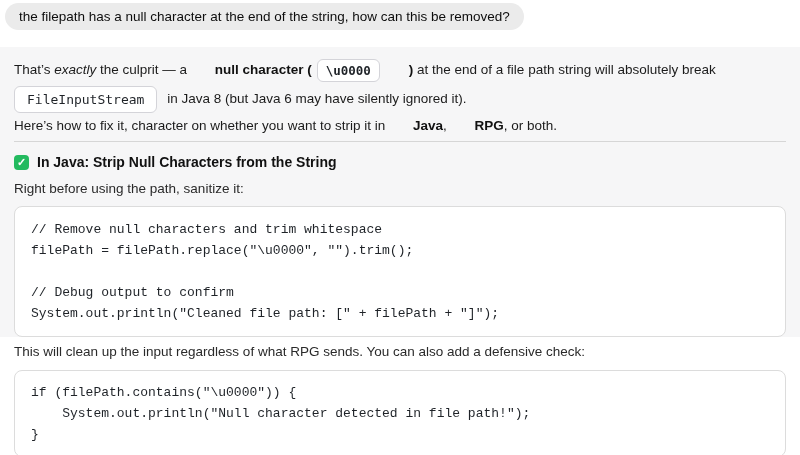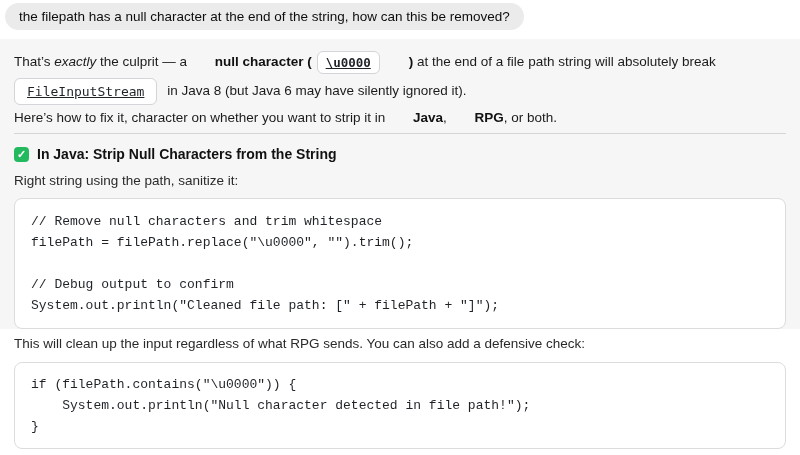--- a/index.html
+++ b/index.html
@@ -5,21 +5,21 @@
   * { box-sizing: border-box; }
   html, body { margin: 0; padding: 0; }
   body {
     width: 800px; height: 455px; overflow: hidden;
     background: #ffffff;
     font-family: "Liberation Sans", sans-serif;
     color: var(--text, #1b1b1b);
     -webkit-font-smoothing: antialiased;
   }
   .user-bubble {
-    margin: 3px 0 0 5px;
+    margin: 3px 0 8px 5px;
     display: inline-block;
     max-width: 700px;
     background: var(--user-bubble-bg, #ebebeb);
     border-radius: 14px;
     padding: 6px 14px;
     font-size: 13.5px;
     line-height: 15px;
     color: #0d0d0d;
   }
   .assistant-section {
@@ -35,21 +35,20 @@
   .lead em { font-style: italic; }
   .lead strong, .fix-line strong { font-weight: 700; color: #111; margin-left: 24px; }
   .chip {
     display: inline-block;
     background: var(--code-block-bg, #ffffff);
     border: 1px solid #d4d4d9;
     border-radius: 6px;
     font-family: "DejaVu Sans Mono", monospace;
     color: #1f2328;
     vertical-align: middle;
-    text-decoration: underline;
   }
   .chip-sm {
     font-size: 12.5px; font-weight: 700;
     line-height: 17px; padding: 2px 8px; margin: 0 5px;
   }
   .chip-lg {
     font-size: 13px;
     line-height: 17px; padding: 4px 12px; margin: 0 6px 0 0;
   }
   .fix-line {
@@ -110,21 +109,21 @@
 
     <p class="fix-line"><span>Here’s how to fix it, character on whether you want to strip it in </span><strong>Java</strong><span>, </span><strong>RPG</strong><span>, or both.</span></p>
 
     <hr class="divider">
 
     <div class="heading-row">
       <span class="check-box">✓</span>
       <span>In Java: Strip Null Characters from the String</span>
     </div>
 
-    <p class="sub-line">Right string using the path, sanitize it:</p>
+    <p class="sub-line">Right before using the path, sanitize it:</p>
 
     <pre class="code">// Remove null characters and trim whitespace
 filePath = filePath.replace("\u0000", "").trim();
 
 // Debug output to confirm
 System.out.println("Cleaned file path: [" + filePath + "]");</pre>
   </div>
 
   <div class="white-section">
     <p class="sub-line">This will clean up the input regardless of what RPG sends. You can also add a defensive check:</p>

